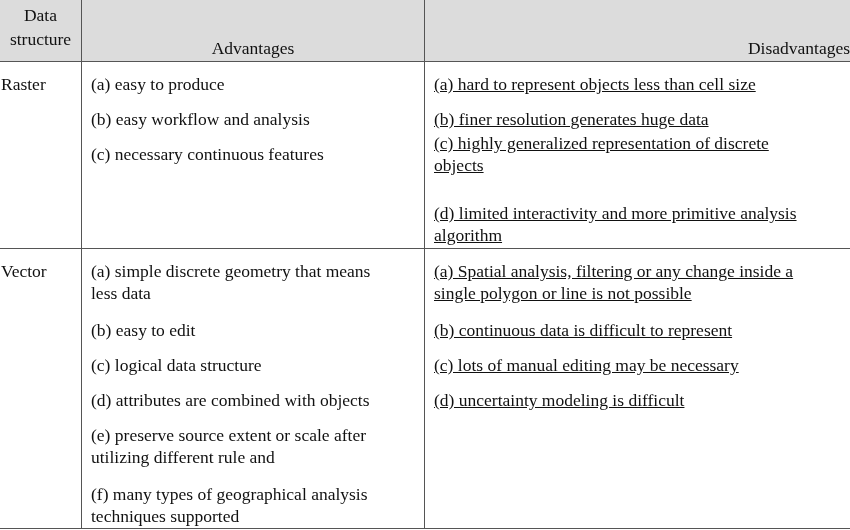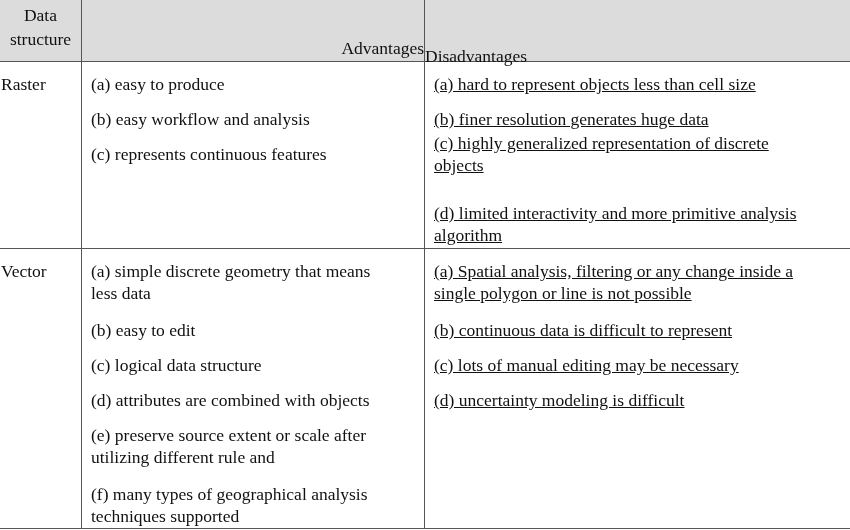--- a/index.html
+++ b/index.html
@@ -5,22 +5,22 @@
     html, body { margin: 0; padding: 0; background: #ffffff; }
     body { width: 850px; height: 530px; overflow: hidden; position: relative;
            font-family: "Liberation Serif", "DejaVu Serif", serif; color: #111; font-size: 17.5px; }
     .tbl { position: absolute; left: 0; top: 0; width: 850px; height: 450px; }
     .hdr { position: absolute; left: 0; top: 0; width: 850px; height: 61px; background: #dcdcdc;
            border-bottom: 1.5px solid #555; }
     .vline { position: absolute; top: 0; width: 1.5px; background: #555; height: 529px; }
     .hline { position: absolute; left: 0; width: 850px; height: 1.5px; background: #555; }
     .cell { position: absolute; line-height: 22px; text-align: right; }
     .hcell-struct { left: 0; top: 3px; width: 81px; text-align: center; line-height: 24px; }
-    .hcell-adv { left: 82px; top: 37px; width: 342px; }
-    .hcell-dis { left: 425px; top: 37px; width: 425px; text-align: left; margin-top: 8px; }
+    .hcell-adv { left: 82px; top: 37px; width: 342px; text-align: center; }
+    .hcell-dis { left: 425px; top: 37px; width: 425px; text-align: right; }
     .rowlabel { left: 1px; }
     .item { position: absolute; line-height: 22px; white-space: nowrap; }
     .adv { left: 91px; }
     .dis { left: 434px; text-decoration: underline; }
   </style>
 </head>
 <body>
 
 <div class="tbl">
   <div class="hdr"></div>
@@ -39,21 +39,21 @@
 
   <div class="cell rowlabel" style="top:73px">Raster</div>
 
   <div class="item adv" style="top:73px">
       <div>(a) easy to produce</div>
     </div>
   <div class="item adv" style="top:108px">
       <div>(b) easy workflow and analysis</div>
     </div>
   <div class="item adv" style="top:143px">
-      <div>(c) represents continuous features</div>
+      <div>(c) necessary continuous features</div>
     </div>
 
   <div class="item dis" style="top:73px">
       <div>(a) hard to represent objects less than cell size</div>
     </div>
   <div class="item dis" style="top:108px">
       <div>(b) finer resolution generates huge data</div>
     </div>
   <div class="item dis" style="top:132px">
     <div>(c) highly generalized representation of discrete</div>

